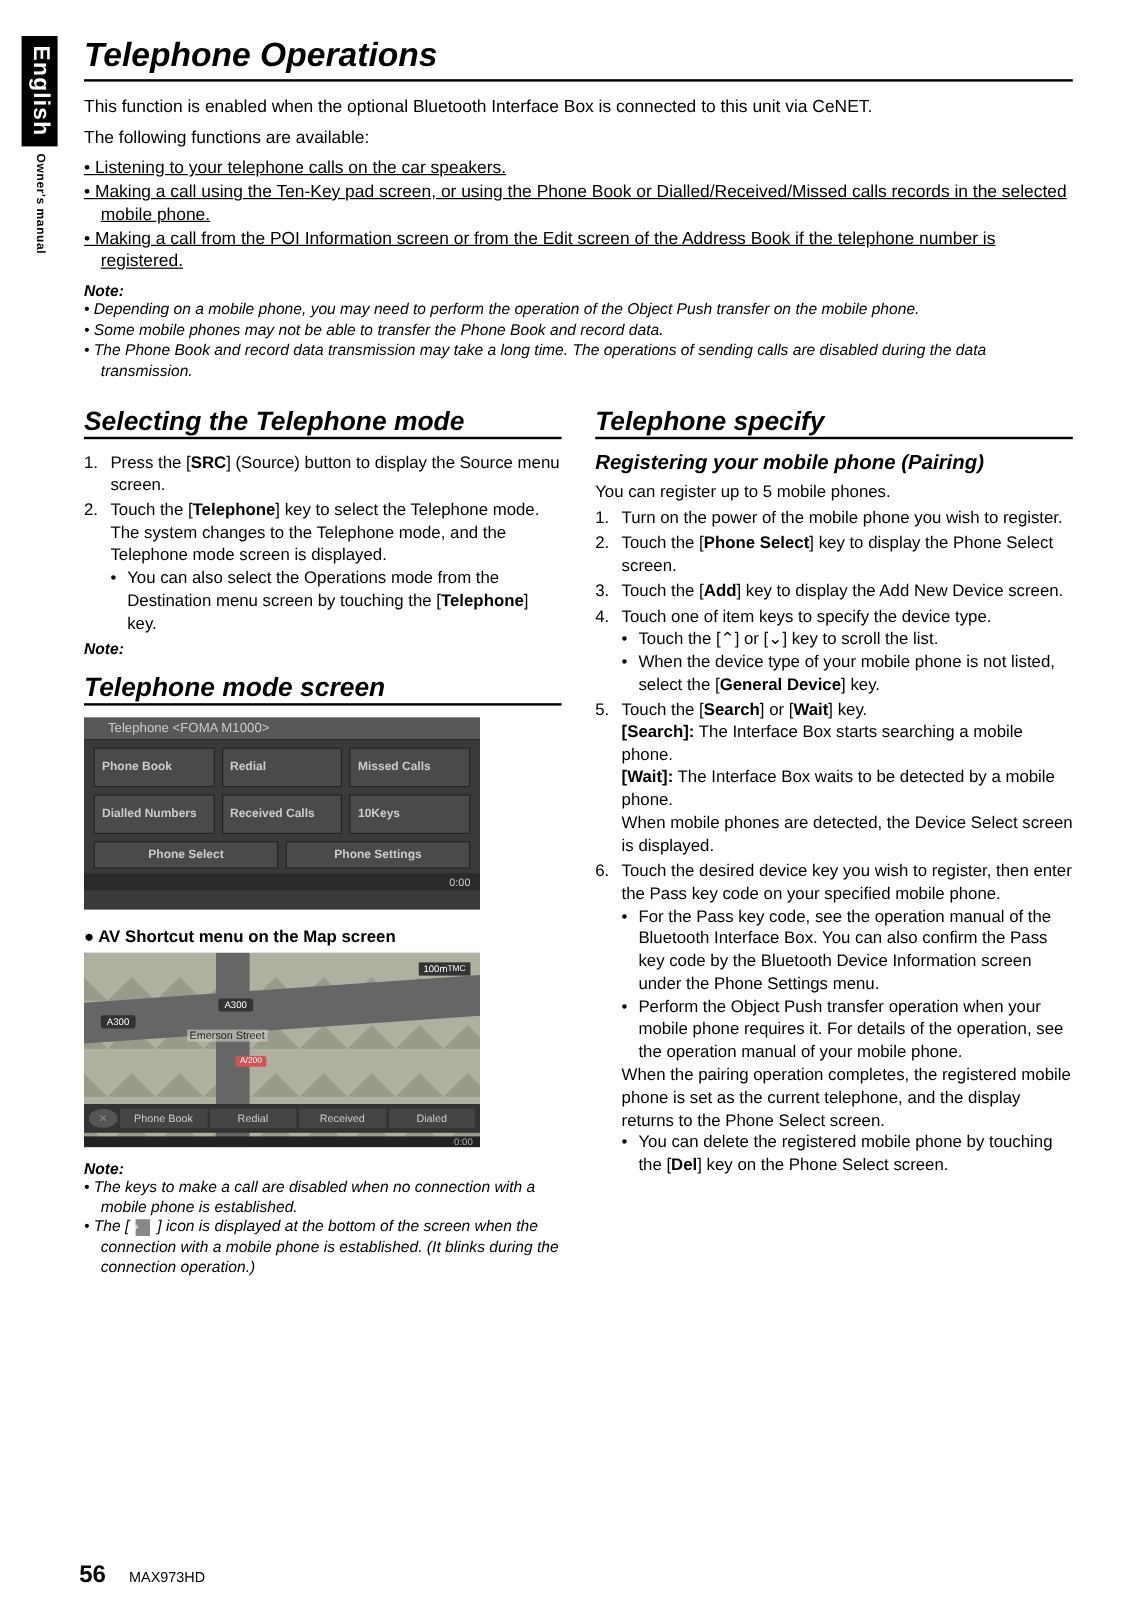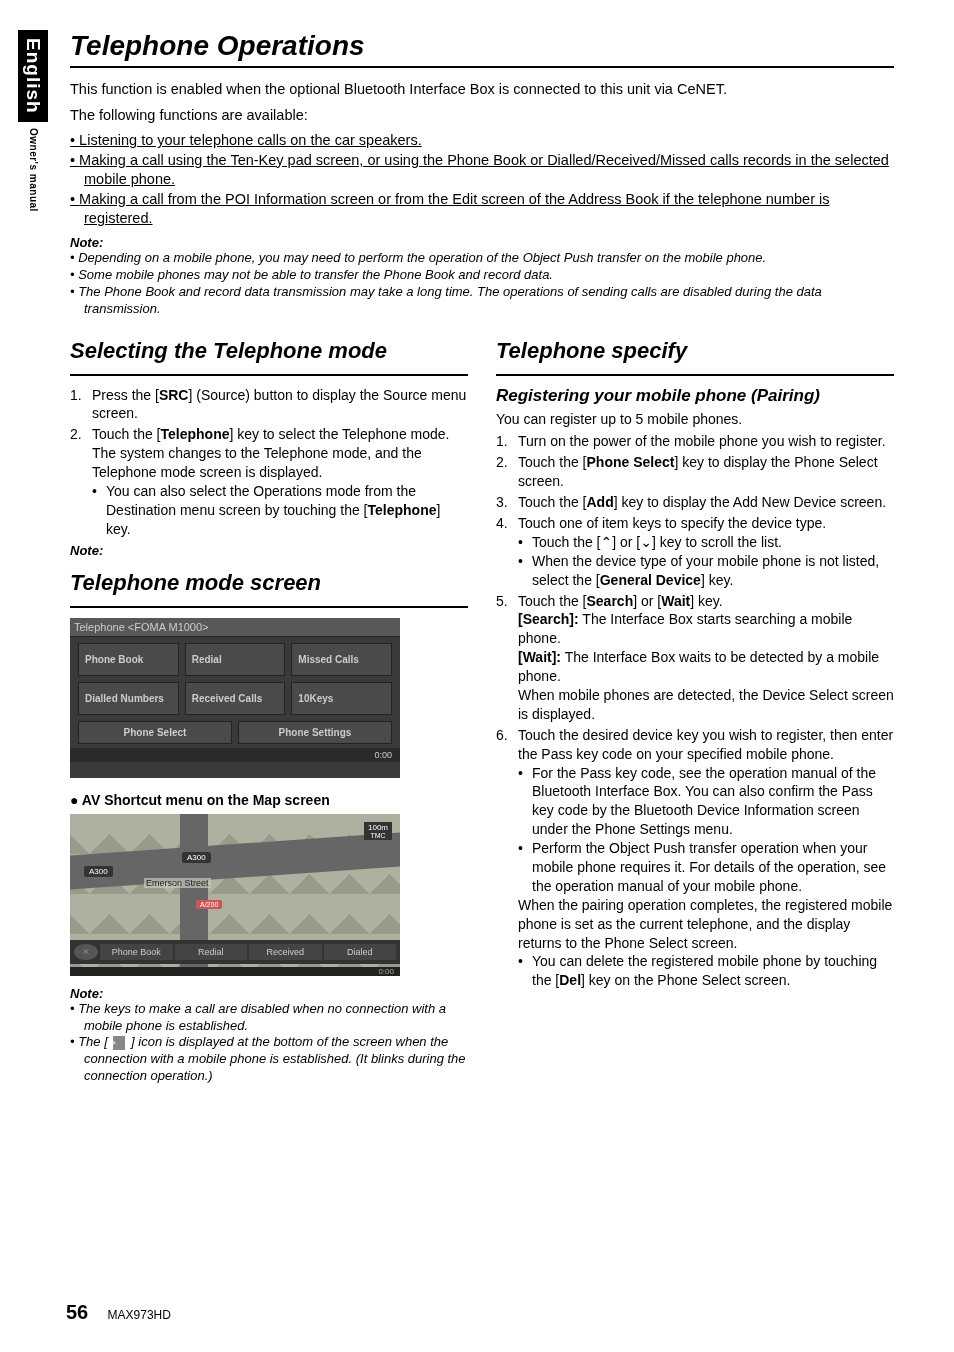--- a/index.html
+++ b/index.html
@@ -91,21 +91,21 @@
     }
     .col {
       flex: 1;
       min-width: 0;
     }
     .h2 {
       font-size: 22px;
       font-weight: 700;
       font-style: italic;
       border-bottom: 2px solid #000;
-      padding-bottom: 10px;
+      padding-bottom: 0;
       margin-bottom: 10px;
       margin-top: 4px;
     }
     .h3 {
       font-size: 17px;
       font-weight: 700;
       font-style: italic;
       margin-bottom: 4px;
     }
     .body-text {
@@ -147,21 +147,21 @@
       width: 330px;
       height: 160px;
       background: #3a3a3a;
       margin: 6px 0 14px 0;
       position: relative;
       color: #ccc;
       font-size: 11px;
     }
     .screenshot-tel .titlebar {
       background: #585858;
-      padding: 3px 4px;
+      padding: 3px 20px;
       font-size: 11px;
       border-bottom: 1px solid #222;
     }
     .screenshot-tel .grid {
       display: grid;
       grid-template-columns: 1fr 1fr 1fr;
       gap: 6px;
       padding: 6px 8px;
     }
     .screenshot-tel .cell {
@@ -229,36 +229,35 @@
       font-size: 8px;
       padding: 1px 5px;
       border-radius: 2px;
       text-align: right;
     }
     .screenshot-map .b1 { top: 52px; left: 14px; }
     .screenshot-map .b2 { top: 38px; left: 112px; }
     .screenshot-map .street {
       position: absolute;
       top: 64px;
-      left: 74px;
+      left: 86px;
       font-size: 9px;
       color: #222;
       background: rgba(200,200,190,0.7);
       padding: 0 2px;
     }
     .screenshot-map .zoom {
       position: absolute;
       top: 8px;
       right: 8px;
       background: #333;
       color: #fff;
       padding: 1px 4px;
       font-size: 8px;
       display: flex;
-      flex-direction: column;
       align-items: center;
     }
     .screenshot-map .car {
       position: absolute;
       top: 86px;
       left: 126px;
       background: #c55;
       color: #fff;
       font-size: 7px;
       padding: 1px 4px;

